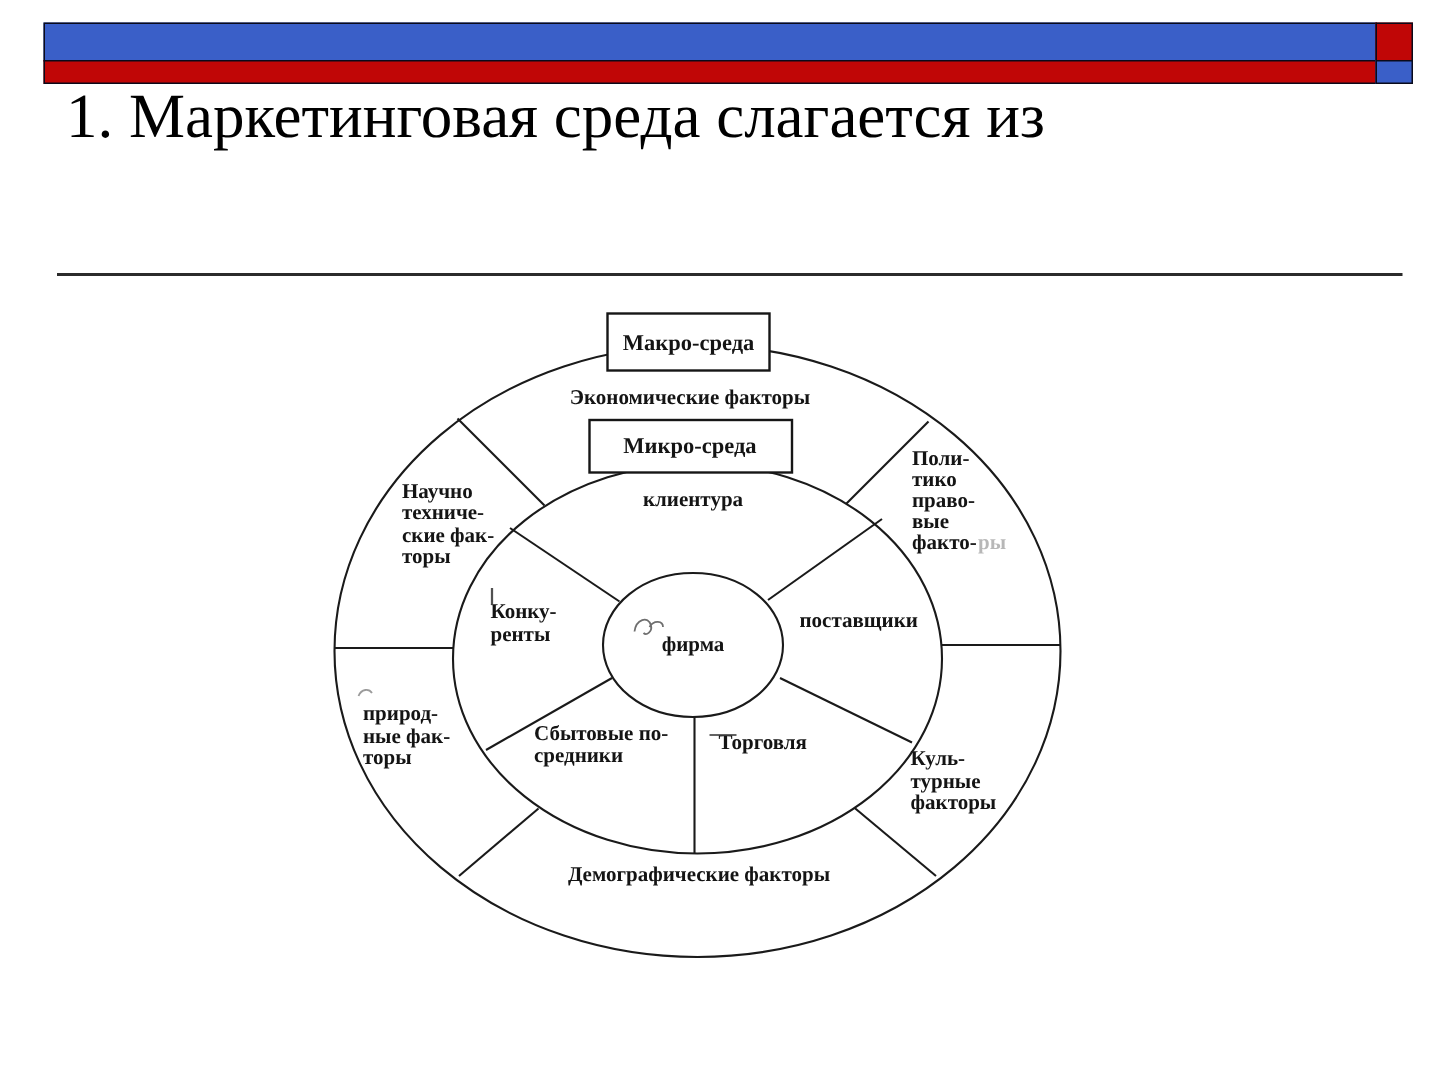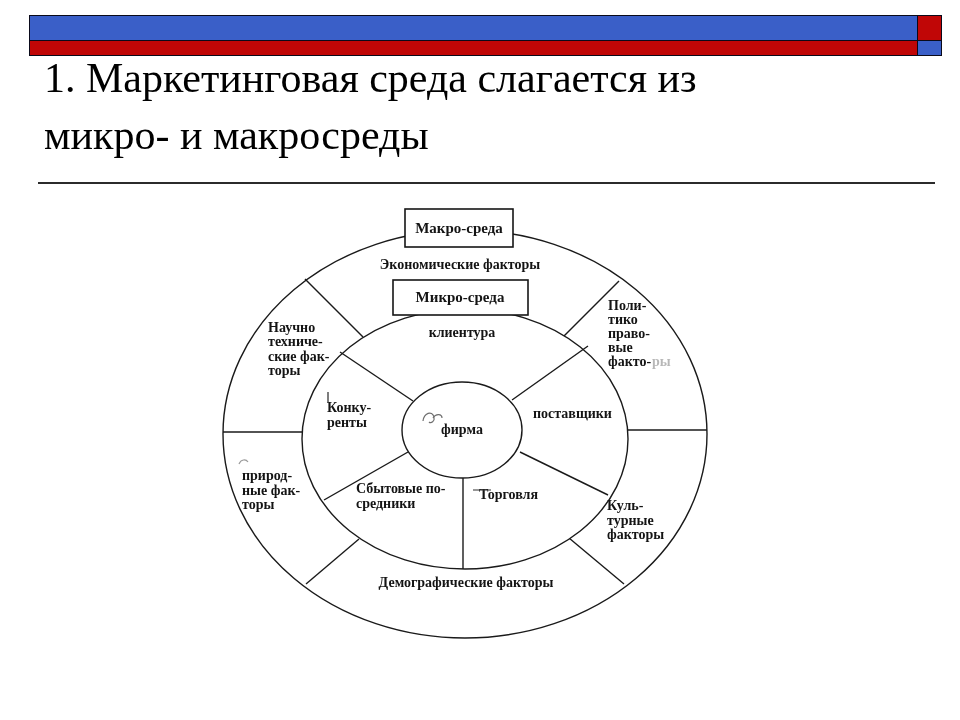--- a/index.html
+++ b/index.html
@@ -42,21 +42,21 @@
   .artifact{stroke:#555;stroke-width:1.2;fill:none;opacity:0.85;}
 </style>
 </head>
 <body>
 
 <div class="bar bar-blue"></div>
 <div class="bar sq-red"></div>
 <div class="bar bar-red"></div>
 <div class="bar sq-blue"></div>
 
-<h1 class="title"><span>1. Маркетинговая среда слагается из</span><br><span>микро- и макросреды</span></h1>
+<h1 class="title"><span>1. Маркетинговая среда слагается из</span><br></h1>
 <div class="rule"></div>
 
 <svg class="diagram" width="960" height="720" viewBox="0 0 960 720">
 
   <ellipse class="shape" cx="465" cy="434" rx="242" ry="204"></ellipse>
 
   <line class="divider" x1="305" y1="279" x2="363" y2="337"></line>
   <line class="divider" x1="619" y1="281" x2="564" y2="336"></line>
   <line class="divider" x1="223" y1="432" x2="302" y2="432"></line>
   <line class="divider" x1="627" y1="430" x2="707" y2="430"></line>

